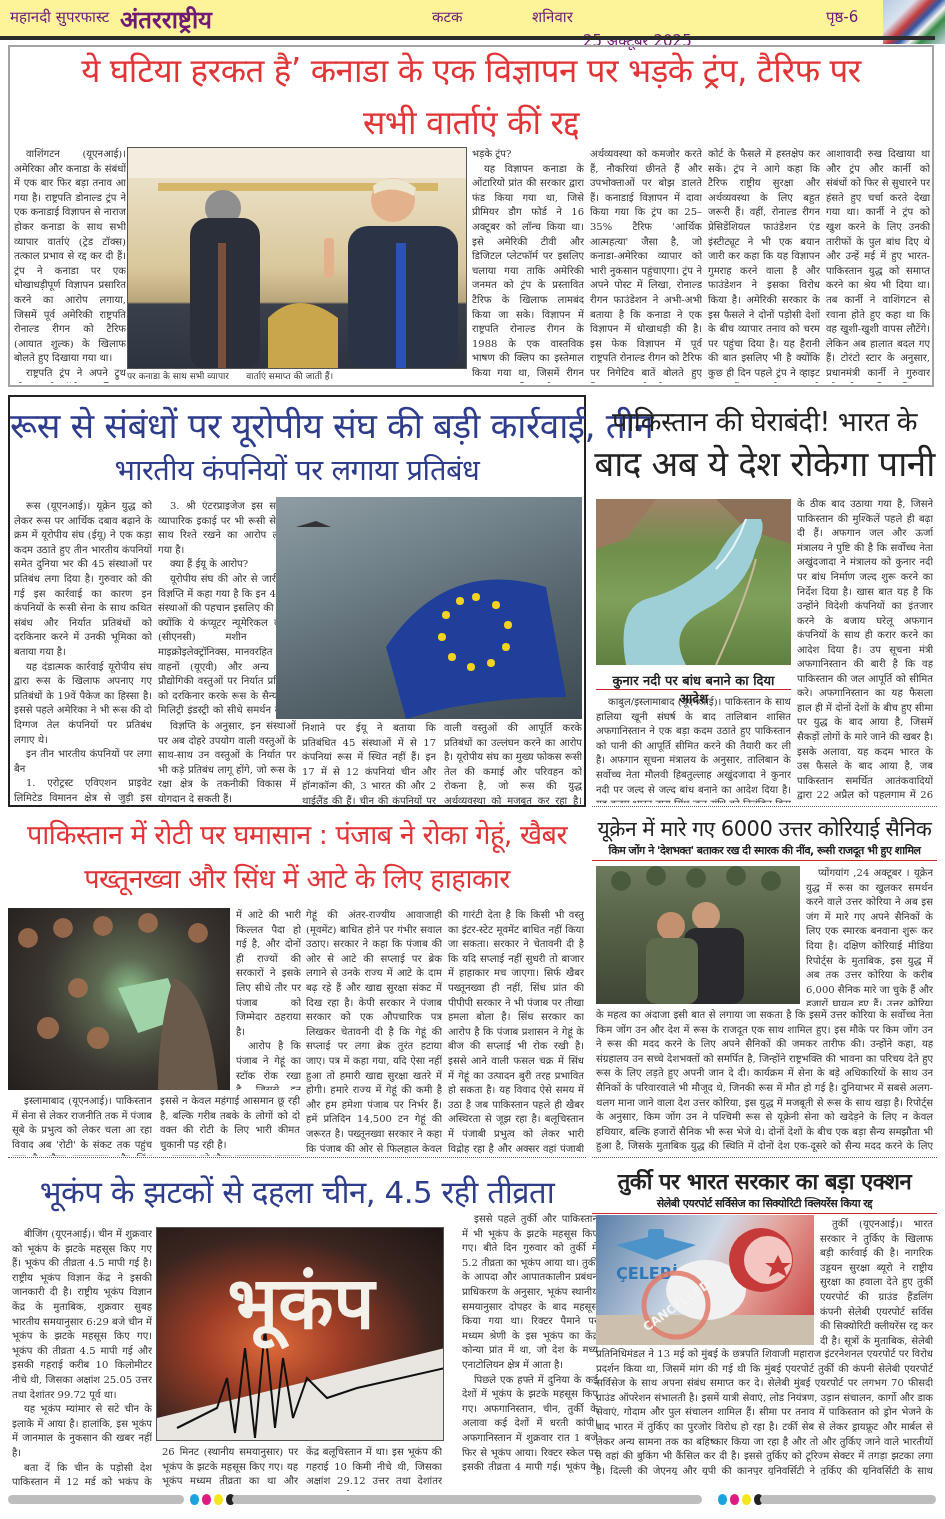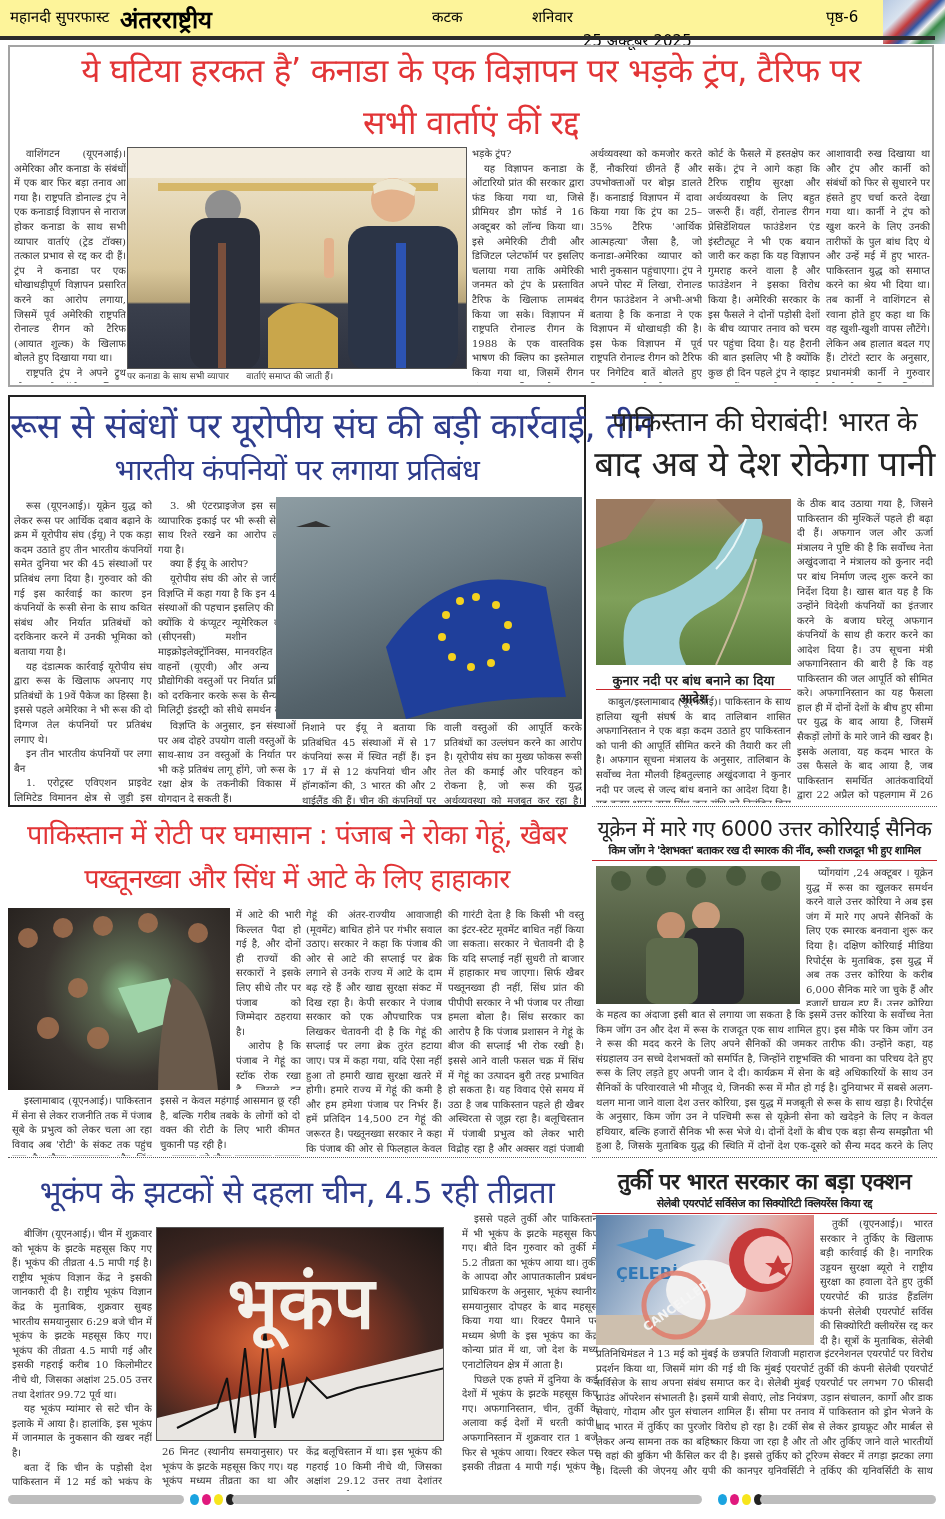--- a/index.html
+++ b/index.html
@@ -3,21 +3,21 @@
 <meta charset="utf-8">
 <style>
   * { box-sizing: border-box; margin: 0; padding: 0; }
   html, body { width: 945px; height: 1519px; background: #fff; overflow: hidden; }
   body { font-family: "DejaVu Serif", serif; color: #222; position: relative; }
   .abs { position: absolute; }
 
   
   .masthead { left: 0; top: 0; width: 945px; height: 40px; background: #fdf49a; }
   .masthead .bar { position: absolute; left: 0; bottom: 0; width: 935px; height: 4px; background: #2b2b2b; }
-  .mh-text { position: absolute; top: 6px; font-family: "DejaVu Sans", sans-serif; color: #000000; font-size: 15px; }
+  .mh-text { position: absolute; top: 6px; font-family: "DejaVu Sans", sans-serif; color: #701a75; font-size: 15px; }
   .mh-section { font-size: 24px; top: 2px; font-weight: bold; }
   .flags { position: absolute; right: 0; top: 0; width: 62px; height: 44px;
     background: linear-gradient(135deg, #b7c9e2 0%, #d9e3ef 30%, #c43b3b 45%, #3157a6 55%, #f2f2f2 65%, #3a8a4a 75%, #c7d3e6 100%); }
 
   
   .box { border: 2px solid #a3a3a3; }
   .box-dark { border: 2px solid #222; }
   .dotted { border-bottom: 1px dotted #555; }
 
   .hl { font-family: "DejaVu Sans", sans-serif; text-align: center; line-height: 1.35; letter-spacing: -0.5px; }

